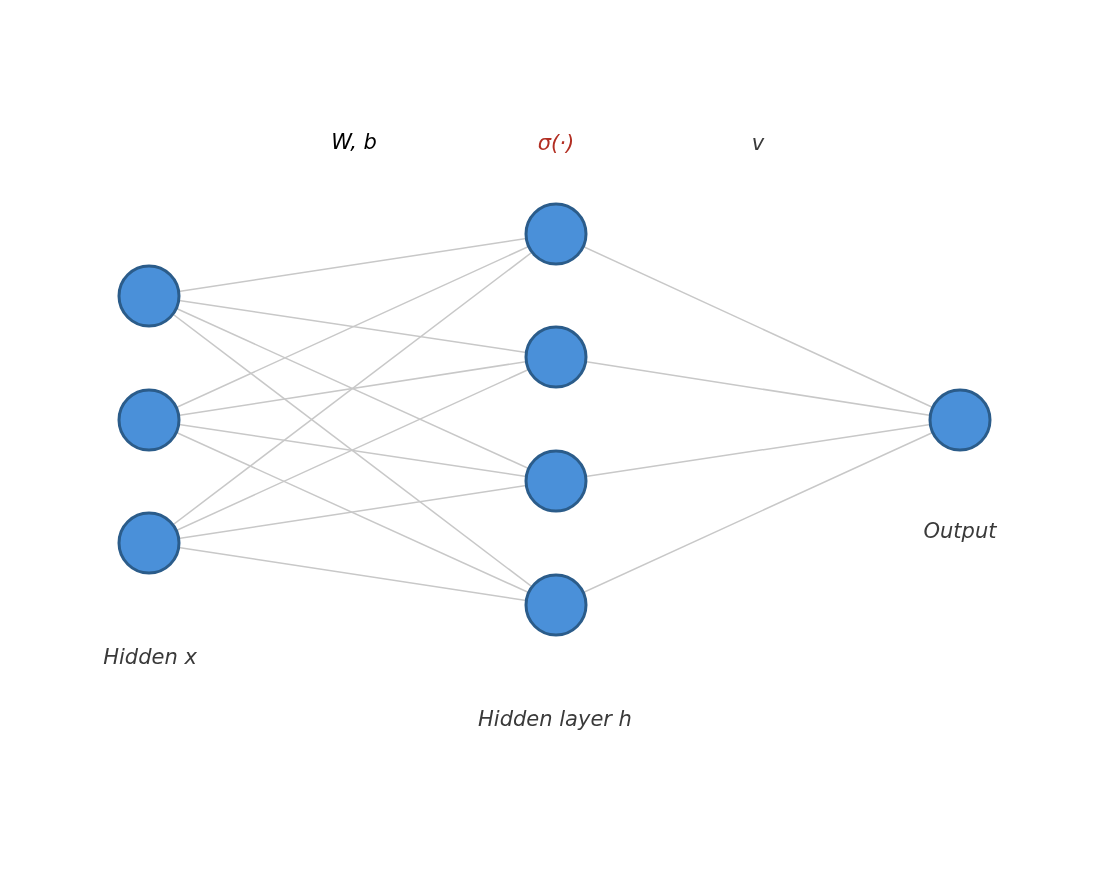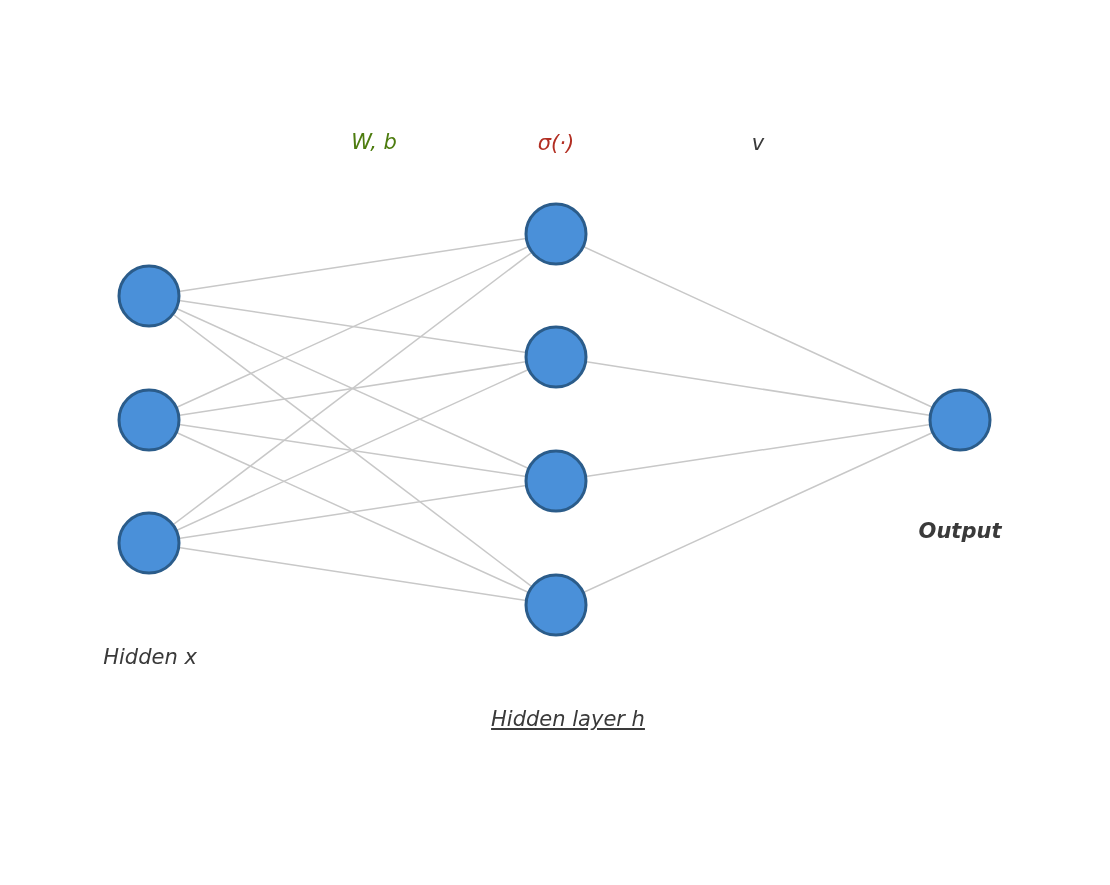--- a/index.html
+++ b/index.html
@@ -56,22 +56,22 @@
       <circle cx="149" cy="543" r="30" fill="#4a90d9" stroke="#2b5c8a" stroke-width="3"></circle>
       <circle cx="556" cy="234" r="30" fill="#4a90d9" stroke="#2b5c8a" stroke-width="3"></circle>
       <circle cx="556" cy="357" r="30" fill="#4a90d9" stroke="#2b5c8a" stroke-width="3"></circle>
       <circle cx="556" cy="481" r="30" fill="#4a90d9" stroke="#2b5c8a" stroke-width="3"></circle>
       <circle cx="556" cy="605" r="30" fill="#4a90d9" stroke="#2b5c8a" stroke-width="3"></circle>
       <circle cx="960" cy="420" r="30" fill="#4a90d9" stroke="#2b5c8a" stroke-width="3"></circle>
     </svg>
 
   <div class="diagram-label" style="left: 150px; top: 657px;">Hidden x</div>
 
-  <div class="diagram-label" style="left: 568px; top: 719px; text-decoration: underline;">Hidden layer h</div>
+  <div class="diagram-label" style="left: 555px; top: 719px;">Hidden layer h</div>
 
-  <div class="diagram-label" style="left: 960px; top: 531px; font-weight: bold;">Output</div>
+  <div class="diagram-label" style="left: 960px; top: 531px;">Output</div>
 
-  <div class="diagram-label" style="left: 354px; top: 142px; color: #4d7c0f; margin-left: 20px;">W, b</div>
+  <div class="diagram-label" style="left: 354px; top: 142px; color: #000000;">W, b</div>
 
   <div class="diagram-label" style="left: 556px; top: 143px; color: rgb(178, 46, 34);">σ(·)</div>
 
   <div class="diagram-label" style="left: 758px; top: 143px; color: rgb(58, 58, 58);">v</div>
 </div>
 
 </body></html>

